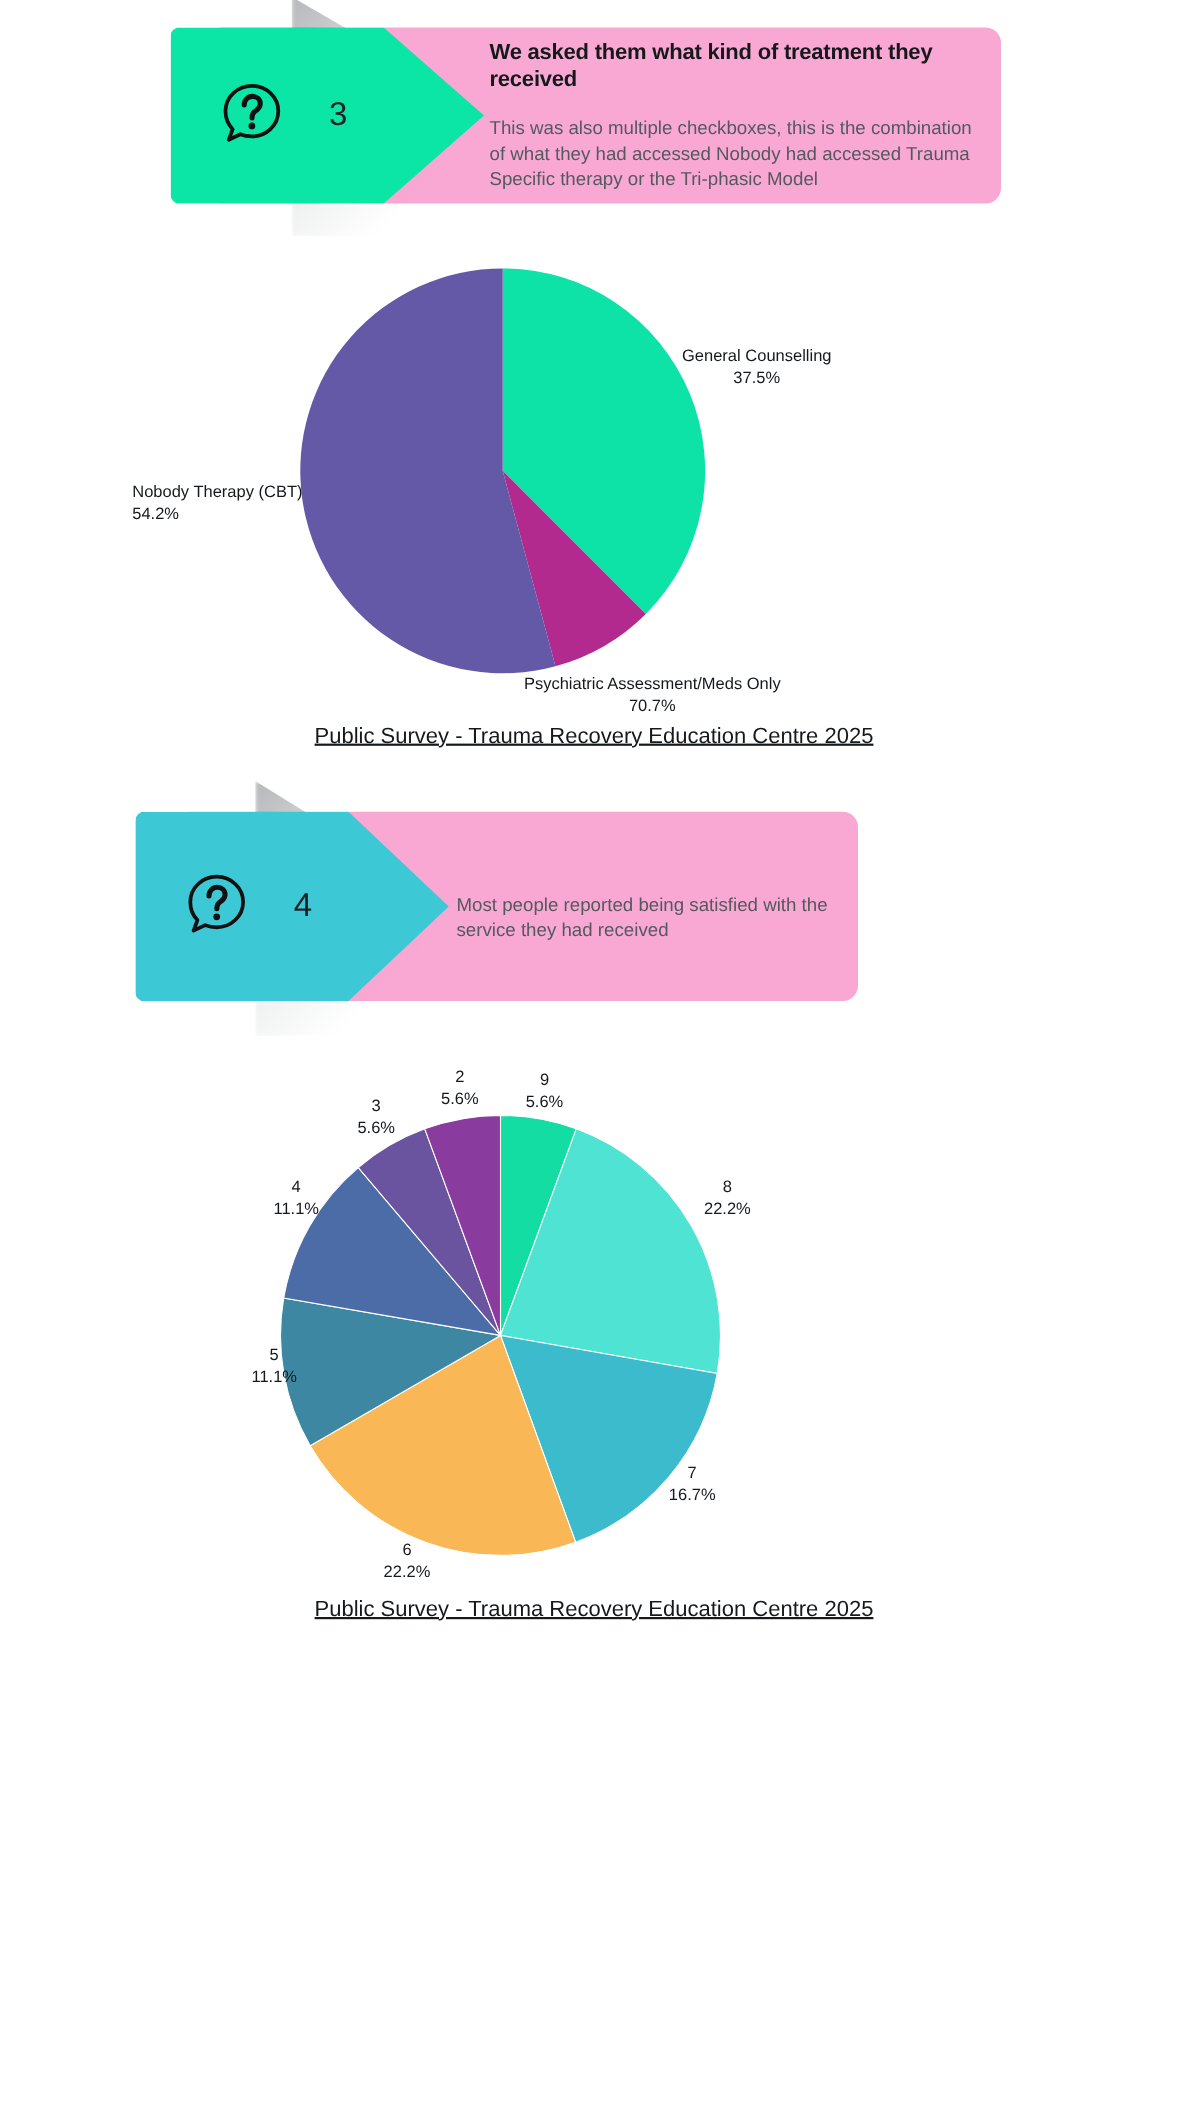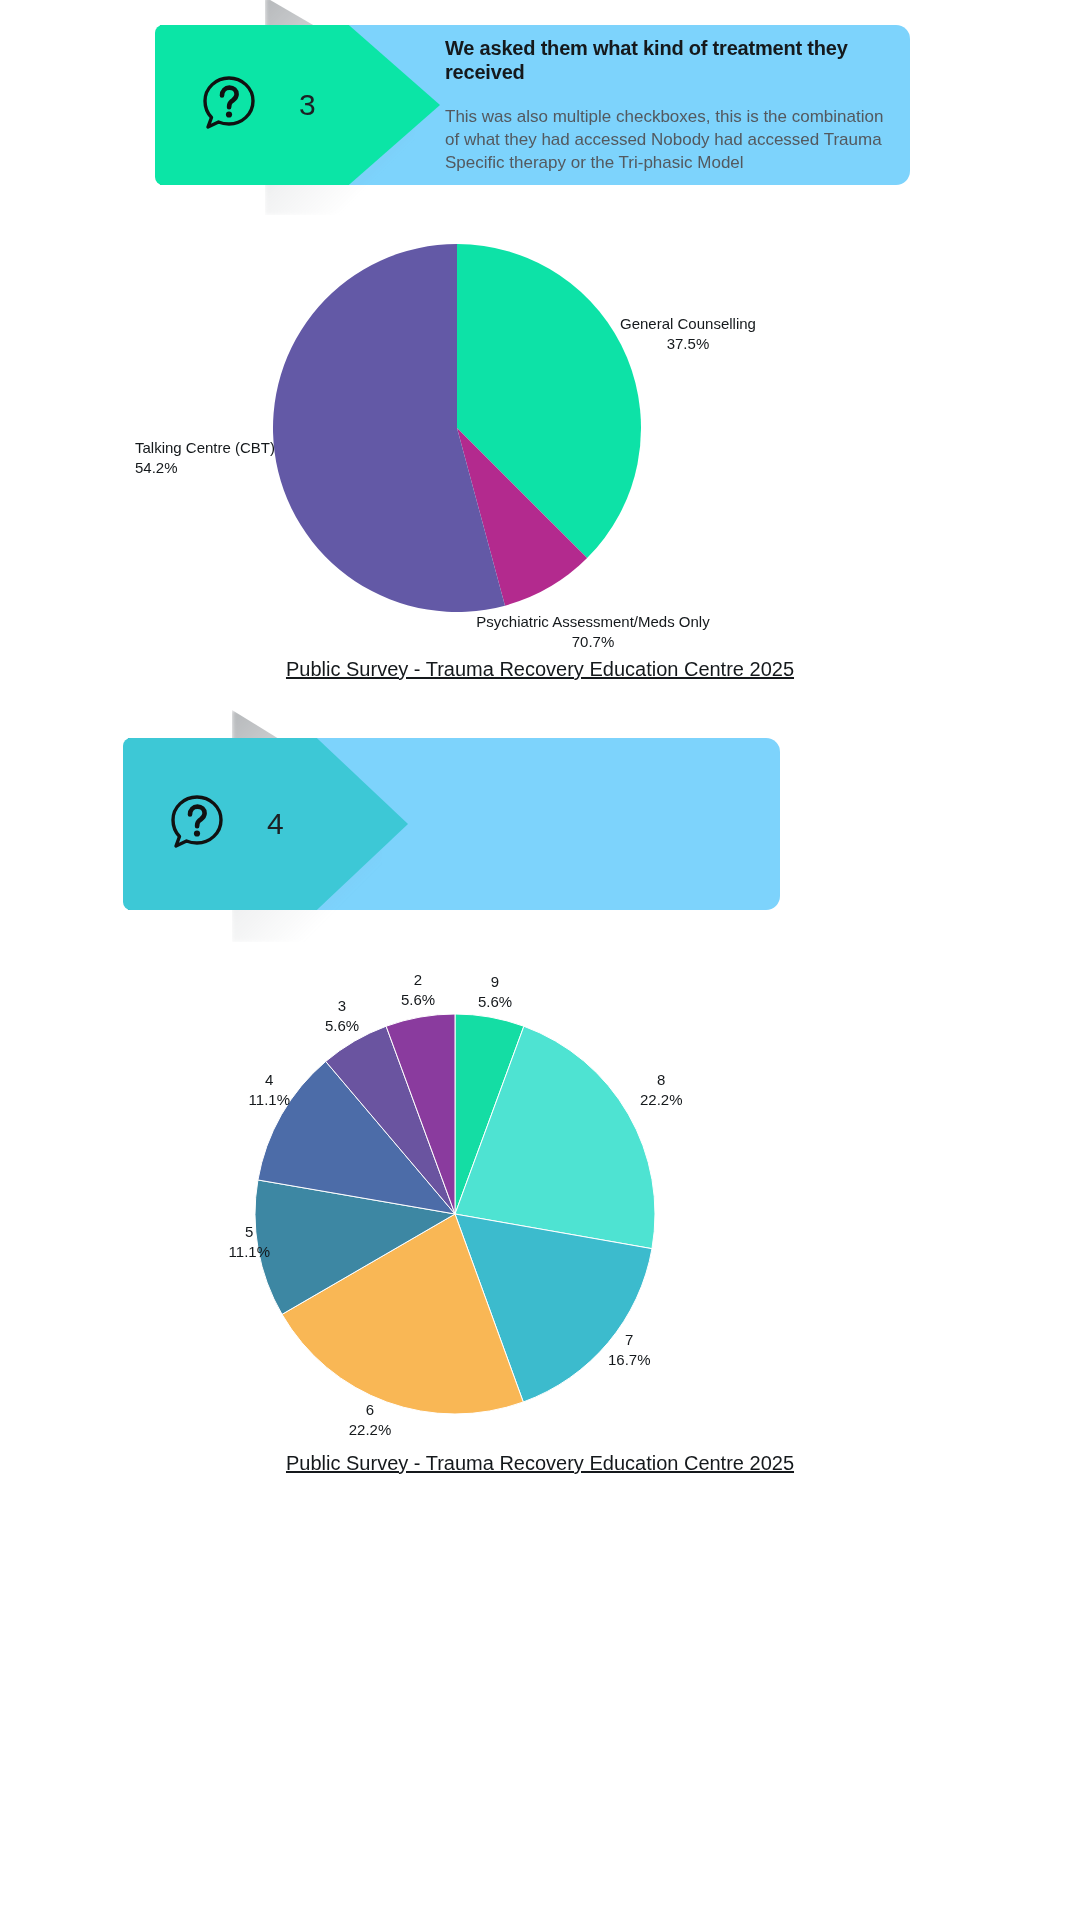--- a/index.html
+++ b/index.html
@@ -21,21 +21,21 @@
     display: flex;
     align-items: stretch;
   }
 
   
   .banner-panel {
     position: absolute;
     left: 195px;
     top: 0;
     height: 160px;
-    background: #7dd3fc;
+    background: #f9a8d4;
     border-radius: 6px 14px 14px 6px;
     display: flex;
     flex-direction: column;
     justify-content: center;
     padding: 0 26px 0 250px;
   }
 
   .banner-title {
     font-size: 20px;
     font-weight: bold;
@@ -164,35 +164,36 @@
       <path d="M457 198 L587.11 328.11 A184 184 0 0 1 504.99 375.63 Z" fill="#B32A8E"></path>
       <path d="M457 198 L504.99 375.63 A184 184 0 1 1 457.00 14.00 Z" fill="#6359A6"></path>
     </svg>
 
   <div class="pie-labels">
     <div class="plabel r" style="left:620px; top:84px;">
       <div>General Counselling</div>
       <div style="text-align:center;">37.5%</div>
     </div>
     <div class="plabel l" style="right:805px; top:208px;">
-      <div>Talking Centre (CBT)</div>
+      <div>Nobody Therapy (CBT)</div>
       <div style="text-align:left;">54.2%</div>
     </div>
     <div class="plabel" style="left:448px; top:382px; width:290px;">
       <div>Psychiatric Assessment/Meds Only</div>
       <div>70.7%</div>
     </div>
   </div>
 
   <div class="caption" style="top:428px;">Public Survey - Trauma Recovery Education Centre 2025</div>
 </div>
 
 <div class="banner-block" style="position:absolute; left:0; top:738px; width:1080px;">
   <div class="banner" style="height:172px;">
     <div class="banner-panel" style="left:165px; width:615px; height:172px; padding-left:250px;">
+      <div class="banner-sub">Most people reported being satisfied with the service they had received</div>
     </div>
 
     <div class="chev-shadow" style="left:232px; height:232px;"></div>
 
     <div class="chev-back" style="left:128px; height:172px; background:#33AFBB;"></div>
 
     <div class="chev-main" style="left:123px; width:285px; height:172px; background:#3DC8D6;">
       <span class="q-icon">
         <svg width="64" height="64" viewBox="0 0 64 64">
           <path d="M32 7 C45 7 56 17 56 30 C56 43 45 53 32 53 C28 53 24.5 52.3 21.5 51 L11 56 L14.5 46.5 C10.4 42.3 8 36.5 8 30 C8 17 19 7 32 7 Z" fill="none" stroke="#111" stroke-width="3.4" stroke-linejoin="round"></path>

